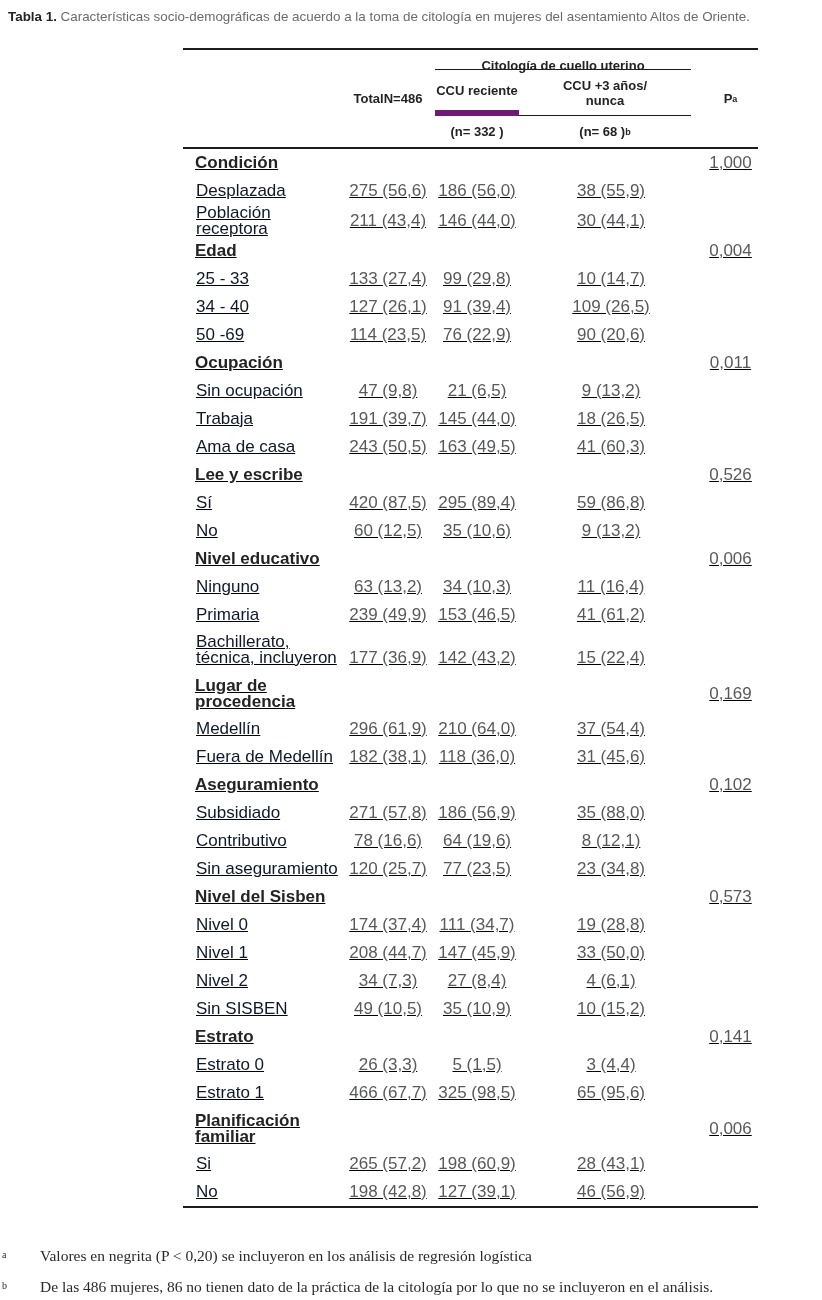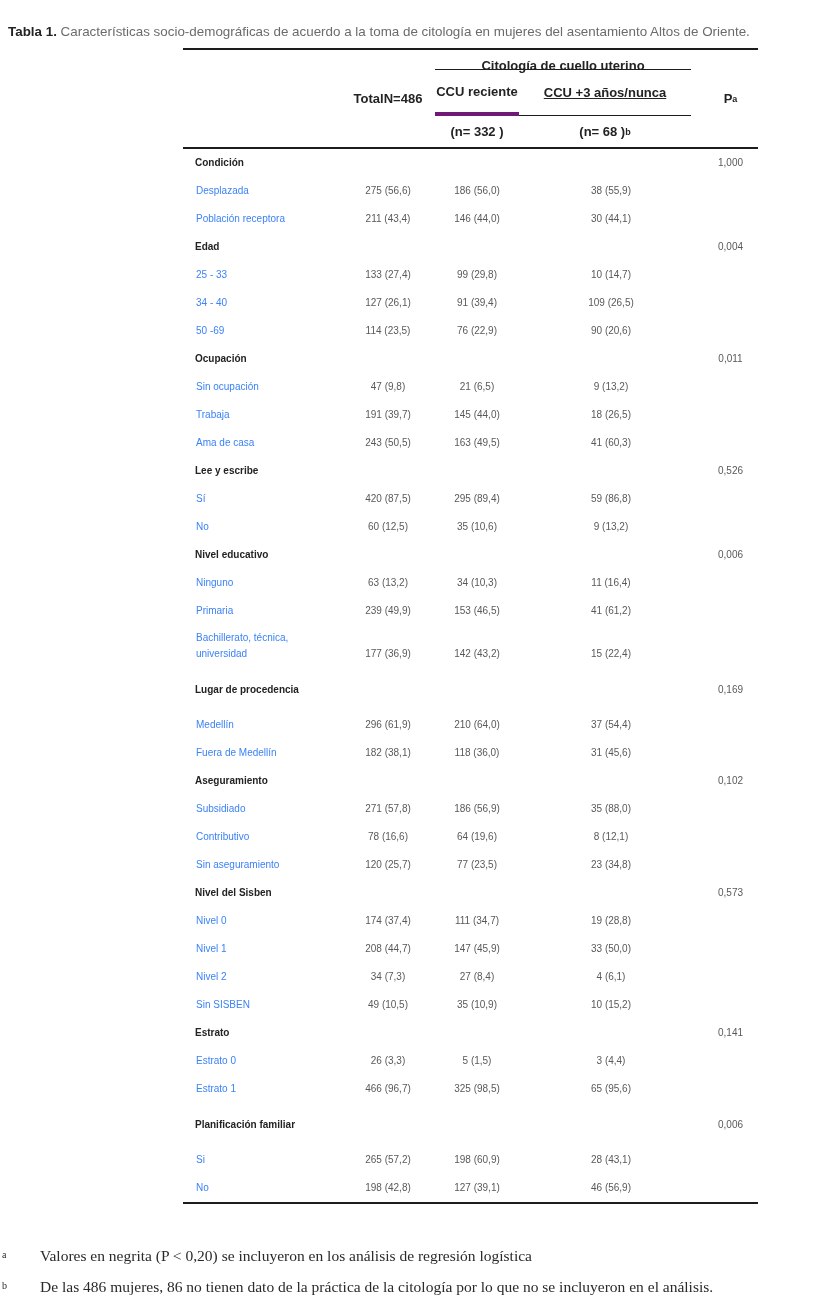--- a/index.html
+++ b/index.html
@@ -3,54 +3,54 @@
 <meta charset="utf-8">
 <style>
   * { margin:0; padding:0; box-sizing:border-box; }
   html,body { background:#ffffff; }
   .page {
     position:relative; width:822px; height:1300px; background:#fff;
     font-family:"Liberation Sans", sans-serif; overflow:hidden;
   }
   
   .title {
-    position:absolute; left:8px; top:23px; width:810px;
+    position:absolute; left:8px; top:8px; width:810px;
     font-size:13.4px; line-height:17px; color:#6a6b6d; white-space:nowrap;
   }
   .title b { color:#232323; }
   
   .table-wrap { position:absolute; left:183px; top:48px; width:575px; }
   .rule-thick { height:0; border-top:2px solid #1c1c1c; }
   .rule-bottom { height:0; border-top:2px solid #1c1c1c; }
   .thead {
     display:grid;
     grid-template-columns:158px 94px 84px 184px 55px;
     grid-template-rows:20px 46px 31px;
     color:#232323; font-weight:bold; font-size:13px;
   }
   .hc { display:flex; align-items:center; justify-content:center; text-align:center; line-height:15px; }
   .h-variables { grid-area:1/1/4/2; }
   .h-total     { grid-area:1/2/4/3; flex-direction:row; }
   .h-group     { grid-area:1/3/2/5; border-bottom:1px solid #1c1c1c; margin-right:12px; padding-top:12px; }
-  .h-recent    { grid-area:2/3/3/4; border-bottom:4px solid #701a75; }
-  .h-late      { grid-area:2/4/3/5; border-bottom:1px solid #1c1c1c; margin-right:12px; flex-direction:row;text-decoration:underline; }
+  .h-recent    { grid-area:2/3/3/4; border-bottom:6px solid #701a75; }
+  .h-late      { grid-area:2/4/3/5; border-bottom:1px solid #1c1c1c; margin-right:12px; flex-direction:column; }
   .h-p         { grid-area:1/5/4/6; }
   .h-n-recent  { grid-area:3/3/4/4; }
   .h-n-late    { grid-area:3/4/4/5; margin-right:12px; }
   sup { font-size:9px; vertical-align:super; line-height:0; }
   
-  .tbody { font-size:10px; }
+  .tbody { font-size:17px;text-decoration:underline; }
   .row {
     display:grid;
     grid-template-columns:158px 94px 84px 184px 55px;
     align-items:center; min-height:28px;
   }
   .row.tall { min-height:43px; }
   .row .label {
-    text-align:left; padding-left:13px; color:#3b82f6; line-height:16px;
+    text-align:left; padding-left:13px; color:#0f172a; line-height:16px;
   }
   .row.category .label { font-weight:bold; color:#232323; padding-left:12px; }
   .row.category.tall .label { max-width:130px; }
   .row .c { text-align:center; color:#58595b; line-height:16px; }
   .row.data.tall { align-items:end; padding-bottom:6px; }
   
   .footnotes {
     position:absolute; left:0px; top:1240px; width:820px;
     font-family:"Liberation Serif", serif; font-size:15.5px; color:#2a2a2a;
   }
@@ -208,21 +208,21 @@
           <div class="c p"></div>
         </div>
         <div class="row data">
           <div class="label">Primaria</div>
           <div class="c total">239 (49,9)</div>
           <div class="c recent">153 (46,5)</div>
           <div class="c late">41 (61,2)</div>
           <div class="c p"></div>
         </div>
         <div class="row data tall">
-          <div class="label">Bachillerato, técnica, universidad</div>
+          <div class="label">Bachillerato, técnica, incluyeron</div>
           <div class="c total">177 (36,9)</div>
           <div class="c recent">142 (43,2)</div>
           <div class="c late">15 (22,4)</div>
           <div class="c p"></div>
         </div>
         <div class="row category tall">
           <div class="label">Lugar de procedencia</div>
           <div class="c total"></div>
           <div class="c recent"></div>
           <div class="c late"></div>
@@ -314,21 +314,21 @@
         </div>
         <div class="row data">
           <div class="label">Estrato 0</div>
           <div class="c total">26 (3,3)</div>
           <div class="c recent">5 (1,5)</div>
           <div class="c late">3 (4,4)</div>
           <div class="c p"></div>
         </div>
         <div class="row data">
           <div class="label">Estrato 1</div>
-          <div class="c total">466 (96,7)</div>
+          <div class="c total">466 (67,7)</div>
           <div class="c recent">325 (98,5)</div>
           <div class="c late">65 (95,6)</div>
           <div class="c p"></div>
         </div>
         <div class="row category tall">
           <div class="label">Planificación familiar</div>
           <div class="c total"></div>
           <div class="c recent"></div>
           <div class="c late"></div>
           <div class="c p">0,006</div>

